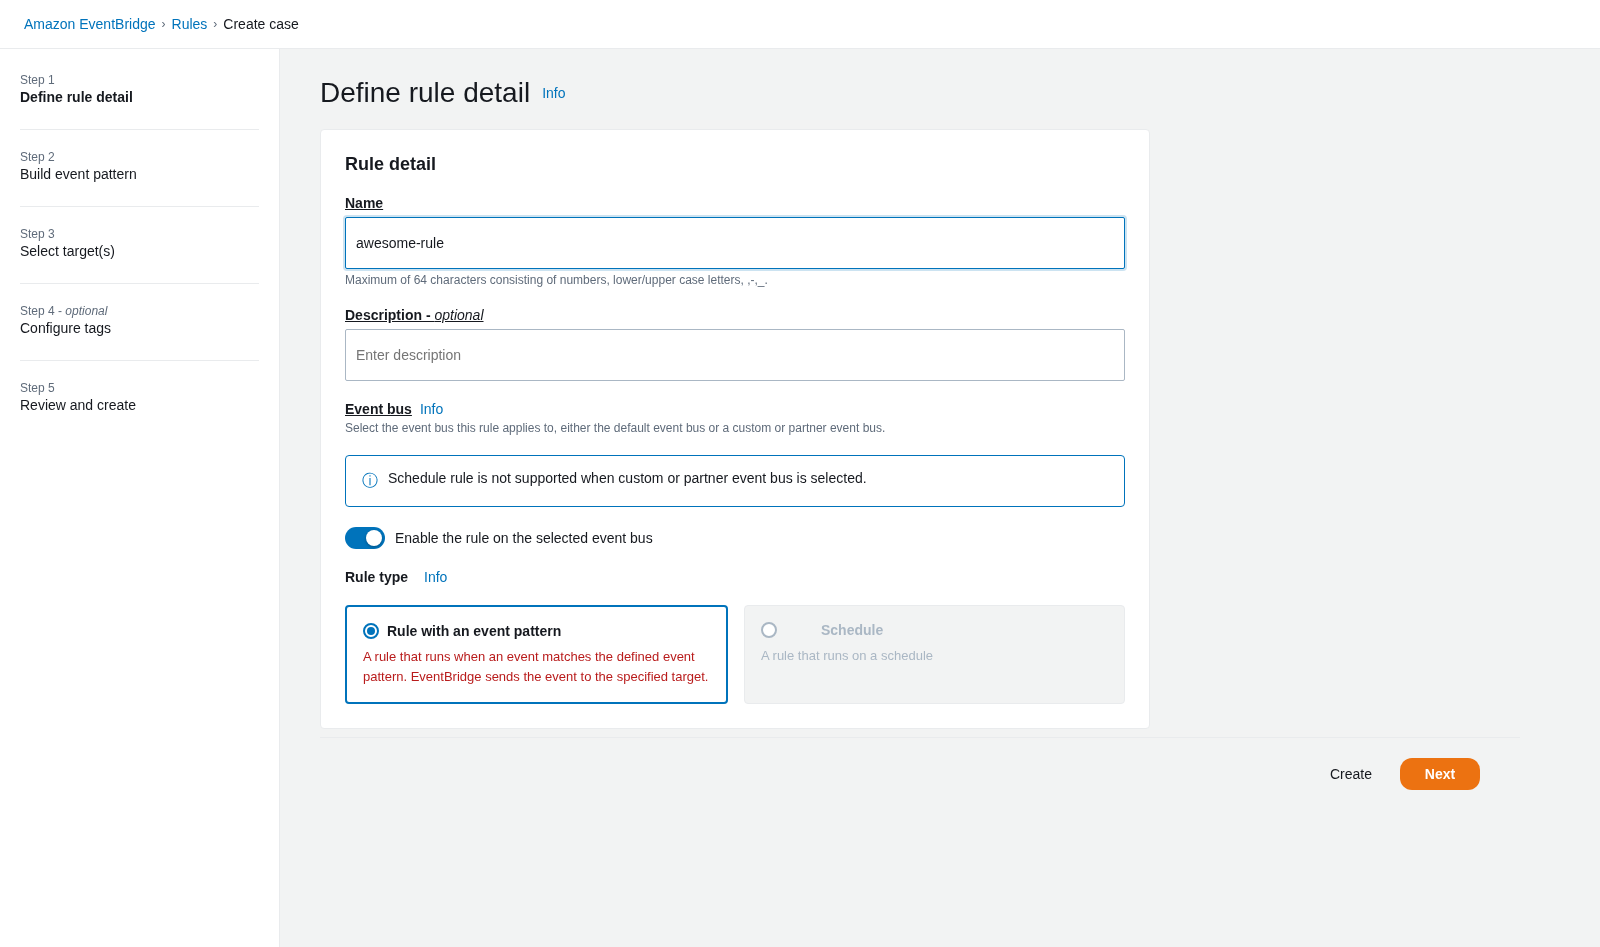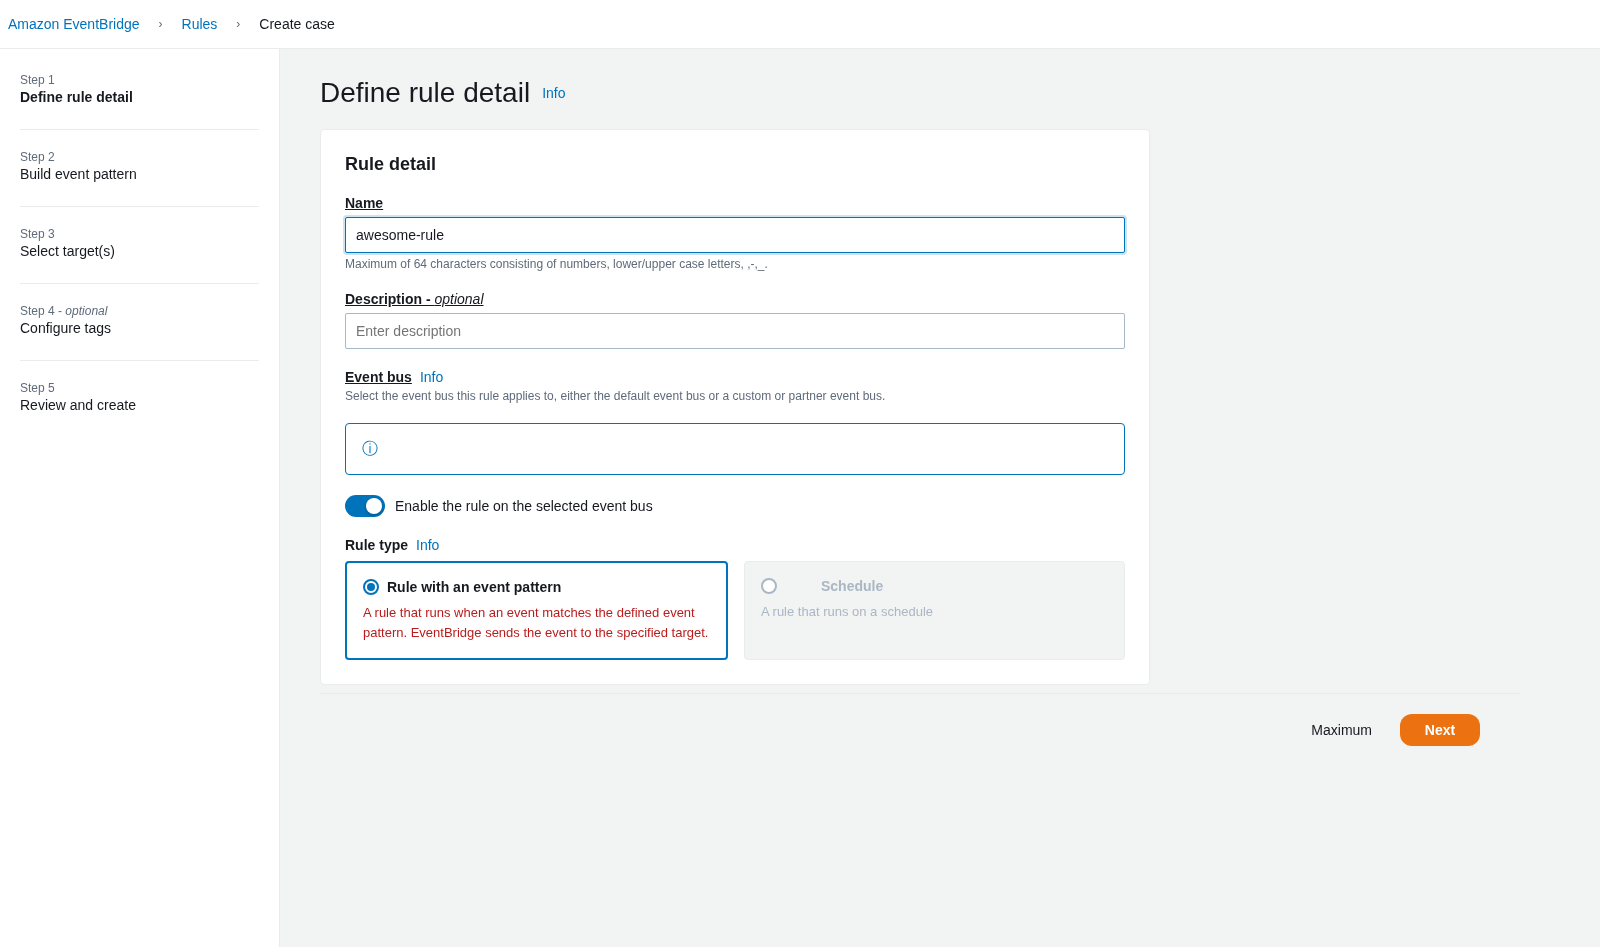--- a/index.html
+++ b/index.html
@@ -6,24 +6,24 @@
     body {
       font-family: "Amazon Ember", Arial, sans-serif;
       font-size: 14px;
       background: #f2f3f3;
       color: #16191f;
       min-height: 947px;
     }
 
     
     .breadcrumb {
-      padding: 16px 8px;
-      display: flex;
-      align-items: center;
-      gap: 19px;
+      padding: 16px 24px;
+      display: flex;
+      align-items: center;
+      gap: 6px;
       font-size: 14px;
       background: #fff;
       border-bottom: 1px solid #e9ebed;
     }
     .breadcrumb a {
       color: #0073bb;
       text-decoration: none;
     }
     .breadcrumb .sep {
       color: #5f6b7a;
@@ -125,21 +125,21 @@
       font-style: italic;
     }
     .field-hint {
       font-size: 12px;
       color: #5f6b7a;
       margin-top: 4px;
     }
 
     .text-input {
       width: 100%;
-      height: 36px;
+      height: 52px;
       border: 1px solid #0073bb;
       border-radius: 2px;
       padding: 6px 10px;
       font-size: 14px;
       color: #16191f;
       outline: none;
       box-shadow: 0 0 0 2px rgba(0,115,187,0.2);
     }
     .text-input.placeholder-style {
       border: 1px solid #aab7c4;
@@ -234,22 +234,22 @@
       box-shadow: 0 1px 3px rgba(0,0,0,0.3);
     }
     .toggle-label {
       font-size: 14px;
     }
 
     
     .rule-type-header {
       display: flex;
       align-items: center;
-      gap: 8px;
-      margin-bottom: 8px;
+      gap: 16px;
+      margin-bottom: 20px;
     }
     .rule-type-title {
       font-size: 14px;
       font-weight: 700;
     }
 
     .rule-type-options {
       display: flex;
       gap: 16px;
     }
@@ -413,20 +413,21 @@
       <div class="field-group">
         <div class="field-header">
           <span class="field-label" style="margin-bottom:0;">Event bus</span>
           <a class="info-link" href="#">Info</a>
         </div>
         <p class="field-hint" style="margin-bottom:8px;">Select the event bus this rule applies to, either the default event bus or a custom or partner event bus.</p>
       </div>
 
       <div class="info-box">
         <span class="info-box-icon">ⓘ</span>
+        <span class="info-box-text">Schedule rule is not supported when custom or partner event bus is selected.</span>
       </div>
 
       <div class="toggle-row">
         <div class="toggle">
           <div class="toggle-track"></div>
           <div class="toggle-thumb"></div>
         </div>
         <span class="toggle-label">Enable the rule on the selected event bus</span>
       </div>
 
@@ -451,17 +452,17 @@
               <div class="radio-circle disabled"></div>
               <span class="rule-type-label disabled">Schedule</span>
             </div>
             <p class="rule-type-desc disabled">A rule that runs on a schedule</p>
           </div>
         </div>
       </div>
     </div>
 
     <div class="bottom-bar">
-      <button class="btn-cancel">Maximum</button>
+      <button class="btn-cancel">Create</button>
       <button class="btn-next">Next</button>
     </div>
   </main>
 </div>
 
 </body></html>

